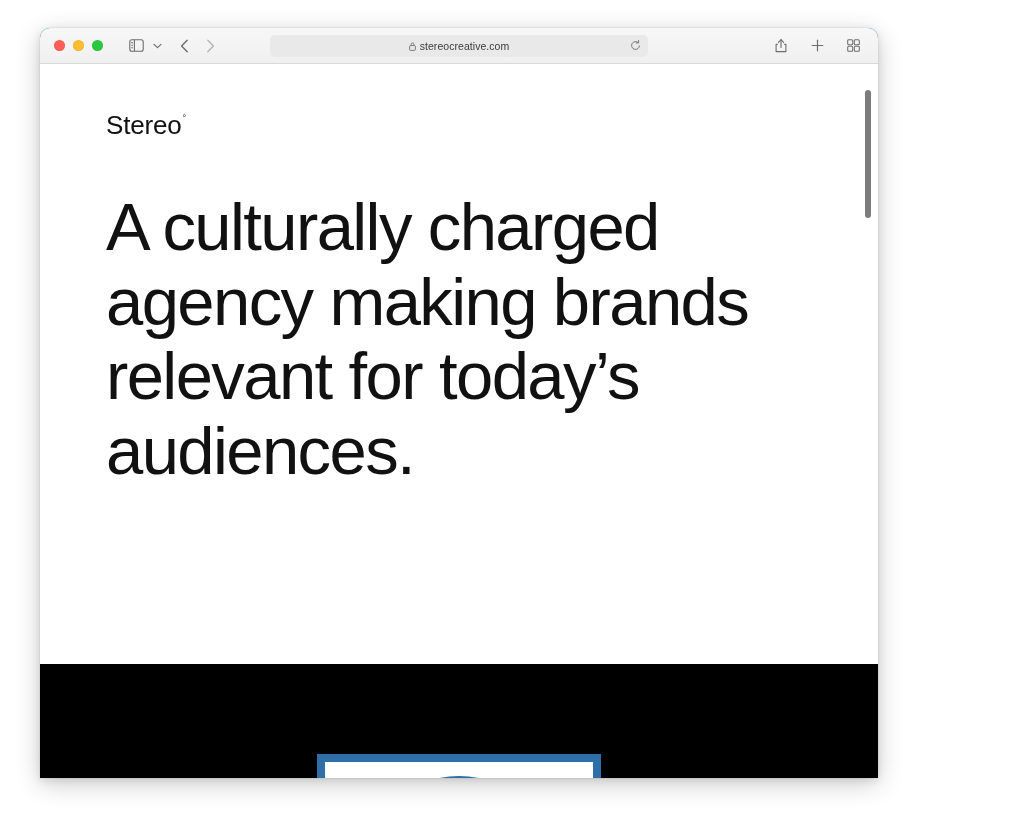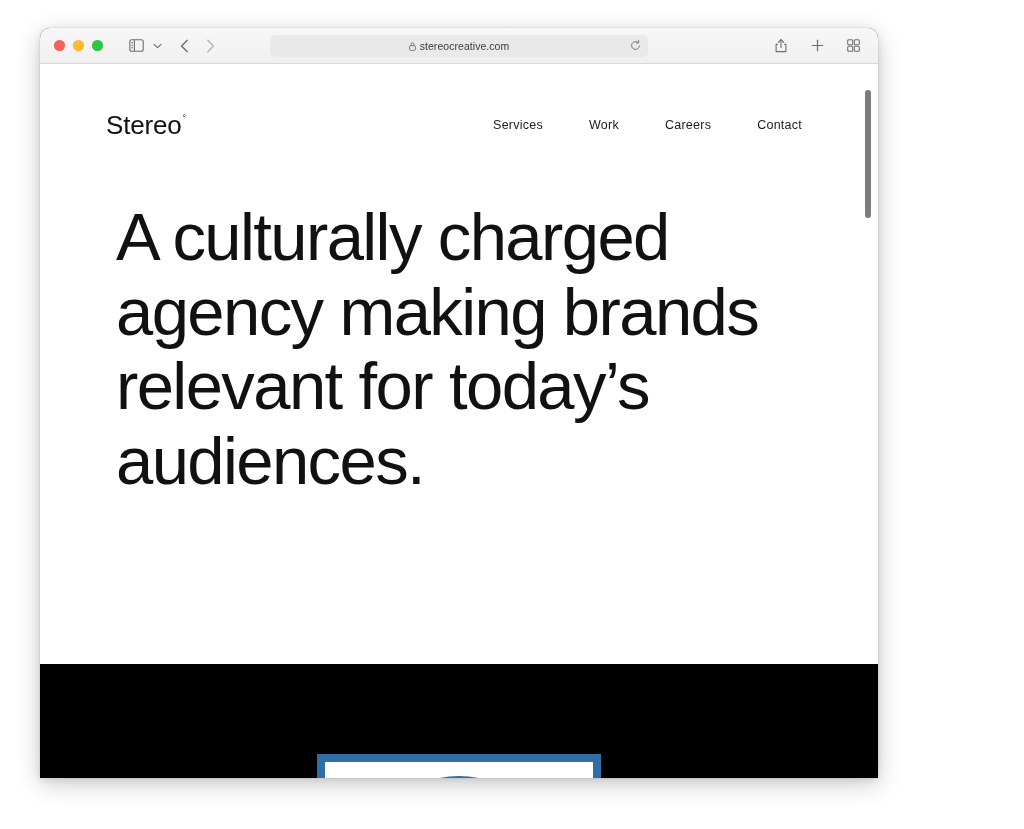--- a/index.html
+++ b/index.html
@@ -179,21 +179,21 @@
     color: #1a1a1a;
     text-decoration: none;
     letter-spacing: 0.25px;
     white-space: nowrap;
   }
 
   #hero {
     padding: 52px 66px 0 66px;
   }
   #hero-heading {
-    margin: 10px;
+    margin: 0;
     font-family: "Liberation Sans", sans-serif;
     font-weight: 300;
     font-size: 67px;
     line-height: 1.115;
     letter-spacing: -1.6px;
     color: #111111;
     max-width: 740px;
     -webkit-font-smoothing: antialiased;
   }
 
@@ -349,26 +349,20 @@
       </span>
     </div>
   </div>
 
   <div id="page-viewport">
 
     <header id="site-header">
       <div id="logo">
         <span>Stereo</span><span id="logo-mark">°</span>
       </div>
-      <nav id="site-nav">
-        <a class="nav-link" href="#">Services</a>
-        <a class="nav-link" href="#">Work</a>
-        <a class="nav-link" href="#">Careers</a>
-        <a class="nav-link" href="#">Contact</a>
-      </nav>
     </header>
 
     <section id="hero">
       <h1 id="hero-heading">A culturally charged agency making brands relevant for today’s audiences.</h1>
     </section>
 
     <div id="black-band">
       <div id="photo-frame">
         <div id="photo-inner" title="Portrait of a person with curly dark hair on a blue circle">
           <div id="photo-circle"></div>

